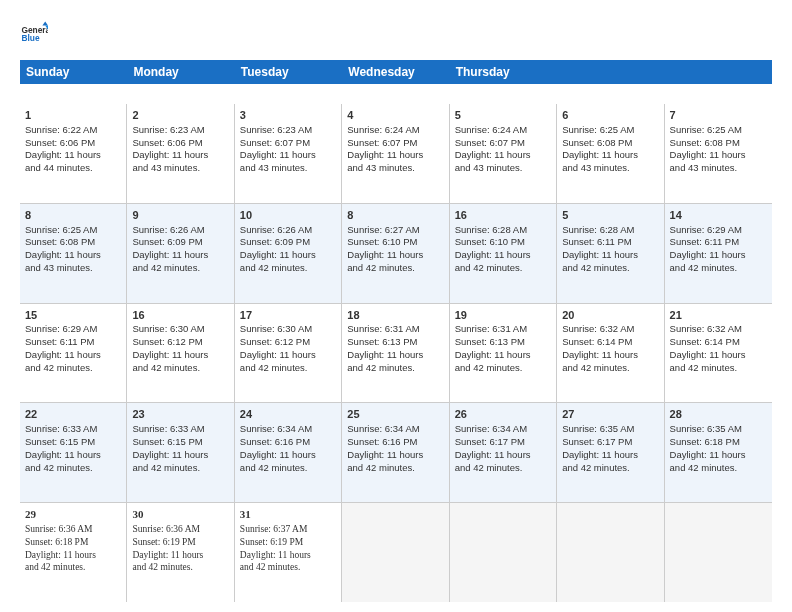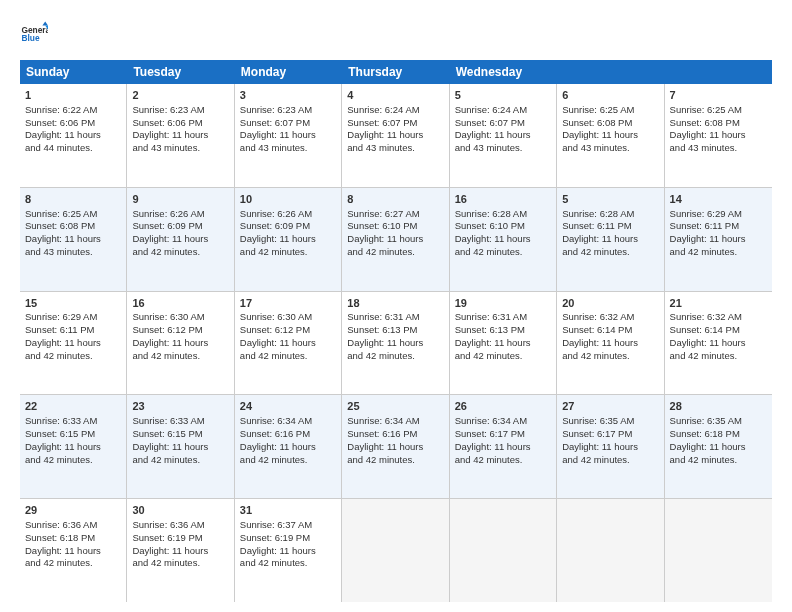--- a/index.html
+++ b/index.html
@@ -42,20 +42,21 @@
       line-height: 1.1;
     }
     .subtitle {
       font-size: 15px;
       color: #555;
     }
     .calendar {
       flex: 1;
       display: flex;
       flex-direction: column;
+      gap: 20px;
     }
     .cal-header {
       display: grid;
       grid-template-columns: repeat(7, 1fr);
       background: #1a6fc4;
     }
     .cal-header-cell {
       color: white;
       font-size: 12px;
       font-weight: bold;
@@ -68,20 +69,21 @@
       flex-direction: column;
     }
     .cal-row {
       display: grid;
       grid-template-columns: repeat(7, 1fr);
       flex: 1;
       border-bottom: 1px solid #ccc;
     }
     .cal-row:last-child {
       border-bottom: none;
+      font-family: Liberation Serif, serif;
     }
     .cal-cell {
       border-right: 1px solid #ccc;
       padding: 4px 5px;
       font-size: 9.5px;
       color: #333;
       line-height: 1.35;
       vertical-align: top;
       background: #fff;
     }
@@ -116,24 +118,24 @@
     </div>
     <div class="title-block">
       <div class="main-title"></div>
       <div class="subtitle"></div>
     </div>
   </div>
 
   <div class="calendar">
     <div class="cal-header">
     <div class="cal-header-cell">Sunday</div>
+        <div class="cal-header-cell">Monday</div>
         <div class="cal-header-cell">Tuesday</div>
-        <div class="cal-header-cell">Monday</div>
+        <div class="cal-header-cell">Wednesday</div>
         <div class="cal-header-cell">Thursday</div>
-        <div class="cal-header-cell">Wednesday</div>
       </div>
     <div class="cal-body">
     <div class="cal-row">
           <div class="cal-cell"><span class="day-num">1</span><span>Sunrise: 6:22 AM</span><br><span>Sunset: 6:06 PM</span><br><span>Daylight: 11 hours</span><br><span>and 44 minutes.</span><br></div>
           <div class="cal-cell"><span class="day-num">2</span><span>Sunrise: 6:23 AM</span><br><span>Sunset: 6:06 PM</span><br><span>Daylight: 11 hours</span><br><span>and 43 minutes.</span><br></div>
           <div class="cal-cell"><span class="day-num">3</span><span>Sunrise: 6:23 AM</span><br><span>Sunset: 6:07 PM</span><br><span>Daylight: 11 hours</span><br><span>and 43 minutes.</span><br></div>
           <div class="cal-cell"><span class="day-num">4</span><span>Sunrise: 6:24 AM</span><br><span>Sunset: 6:07 PM</span><br><span>Daylight: 11 hours</span><br><span>and 43 minutes.</span><br></div>
           <div class="cal-cell"><span class="day-num">5</span><span>Sunrise: 6:24 AM</span><br><span>Sunset: 6:07 PM</span><br><span>Daylight: 11 hours</span><br><span>and 43 minutes.</span><br></div>
           <div class="cal-cell"><span class="day-num">6</span><span>Sunrise: 6:25 AM</span><br><span>Sunset: 6:08 PM</span><br><span>Daylight: 11 hours</span><br><span>and 43 minutes.</span><br></div>
           <div class="cal-cell"><span class="day-num">7</span><span>Sunrise: 6:25 AM</span><br><span>Sunset: 6:08 PM</span><br><span>Daylight: 11 hours</span><br><span>and 43 minutes.</span><br></div>

